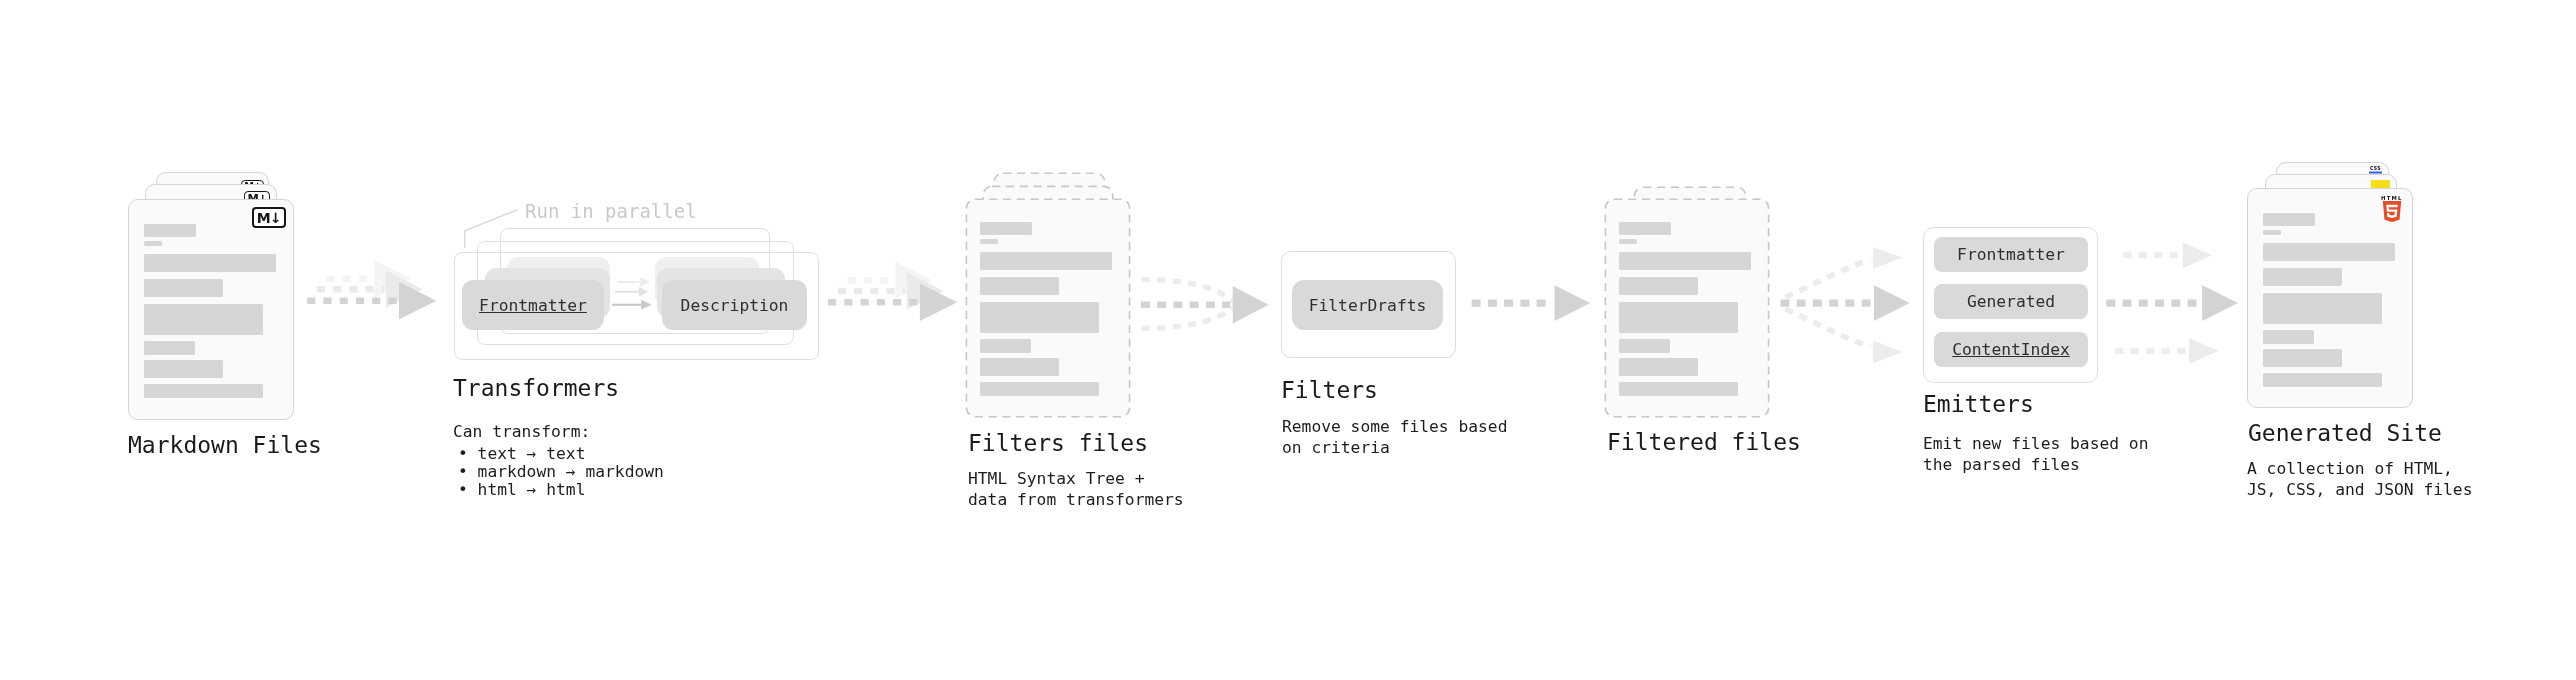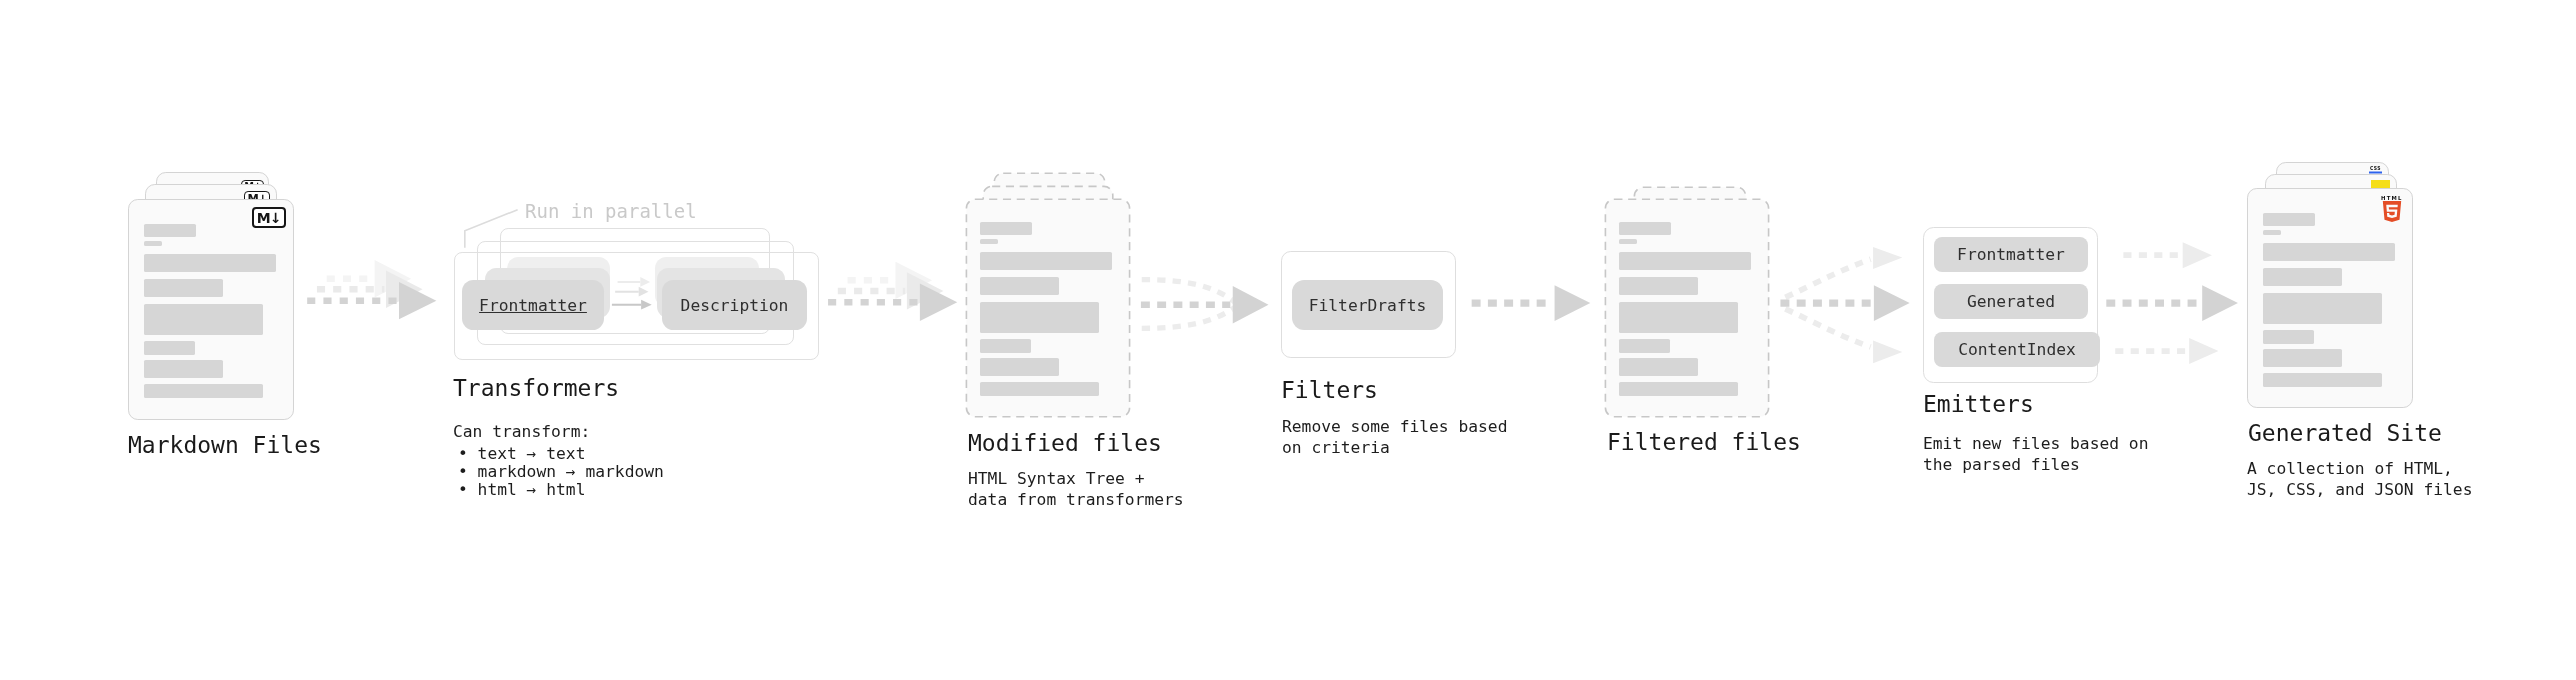--- a/index.html
+++ b/index.html
@@ -212,21 +212,21 @@
             <div class="skel" style="left: 15.4px; top: 41px; width: 18px; height: 4.9px;"></div>
             <div class="skel" style="left: 15.4px; top: 54px; width: 132px; height: 18px;"></div>
             <div class="skel" style="left: 15.4px; top: 79px; width: 79px; height: 18px;"></div>
             <div class="skel" style="left: 15.4px; top: 104px; width: 119px; height: 31px;"></div>
             <div class="skel" style="left: 15.4px; top: 141px; width: 51px; height: 14px;"></div>
             <div class="skel" style="left: 15.4px; top: 160px; width: 79px; height: 18px;"></div>
             <div class="skel" style="left: 15.4px; top: 184px; width: 119px; height: 14px;"></div>
           </div>
       </div>
     </div>
-    <h2 class="title" style="left:968px;top:432px;">Modified files</h2>
+    <h2 class="title" style="left:968px;top:432px;">Filters files</h2>
     <div class="body-text" style="left:968px;top:468px;">
       <div>HTML Syntax Tree +</div>
       <div>data from transformers</div>
     </div>
   </section>
 
   <section>
     <div class="frame filled" style="left:1281px;top:251px;width:175px;height:107px;border-radius:9.8px;"></div>
     <div class="chip" style="left:1292px;top:280px;width:151px;height:50px;border-radius:12.2px;">FilterDrafts</div>
     <h2 class="title" style="left:1281px;top:379px;">Filters</h2>
@@ -259,21 +259,21 @@
           </div>
       </div>
     </div>
     <h2 class="title" style="left:1607px;top:431px;">Filtered files</h2>
   </section>
 
   <section>
     <div class="frame filled" style="left:1923px;top:227px;width:175px;height:156px;border-radius:10.6px;"></div>
     <div class="chip" style="left:1934px;top:237px;width:154px;height:35px;border-radius:8.1px;">Frontmatter</div>
     <div class="chip" style="left:1934px;top:284px;width:154px;height:35px;border-radius:8.1px;">Generated</div>
-    <div class="chip" style="left:1934px;top:332px;width:166px;height:35px;border-radius:8.1px;">ContentIndex</div>
+    <div class="chip" style="left:1934px;top:332px;width:154px;height:35px;border-radius:8.1px;text-decoration:underline;">ContentIndex</div>
     <h2 class="title" style="left:1923px;top:393px;">Emitters</h2>
     <div class="body-text" style="left:1923px;top:433px;">
       <div>Emit new files based on</div>
       <div>the parsed files</div>
     </div>
   </section>
 
   <section>
     <div class="stack" style="left:0;top:0;">
       <div class="doc" style="left:2276px;top:162px;width:113px;height:220px;">

